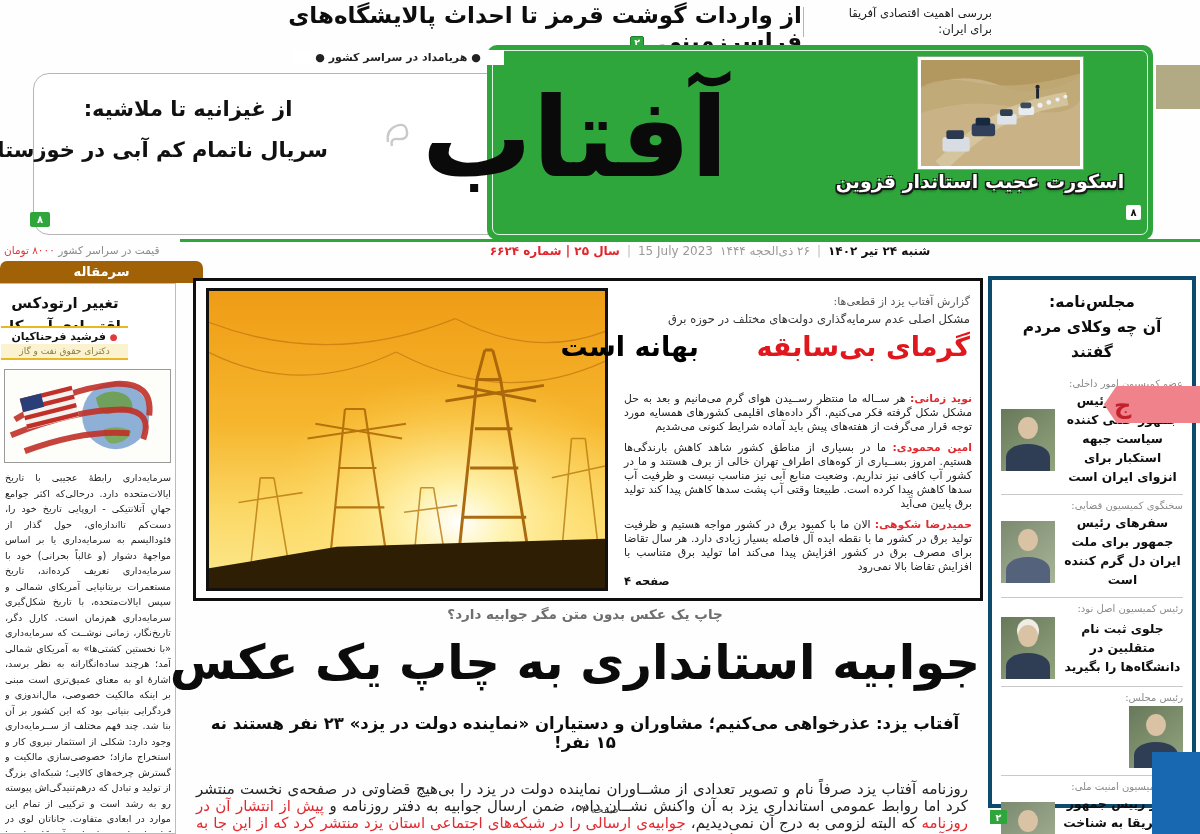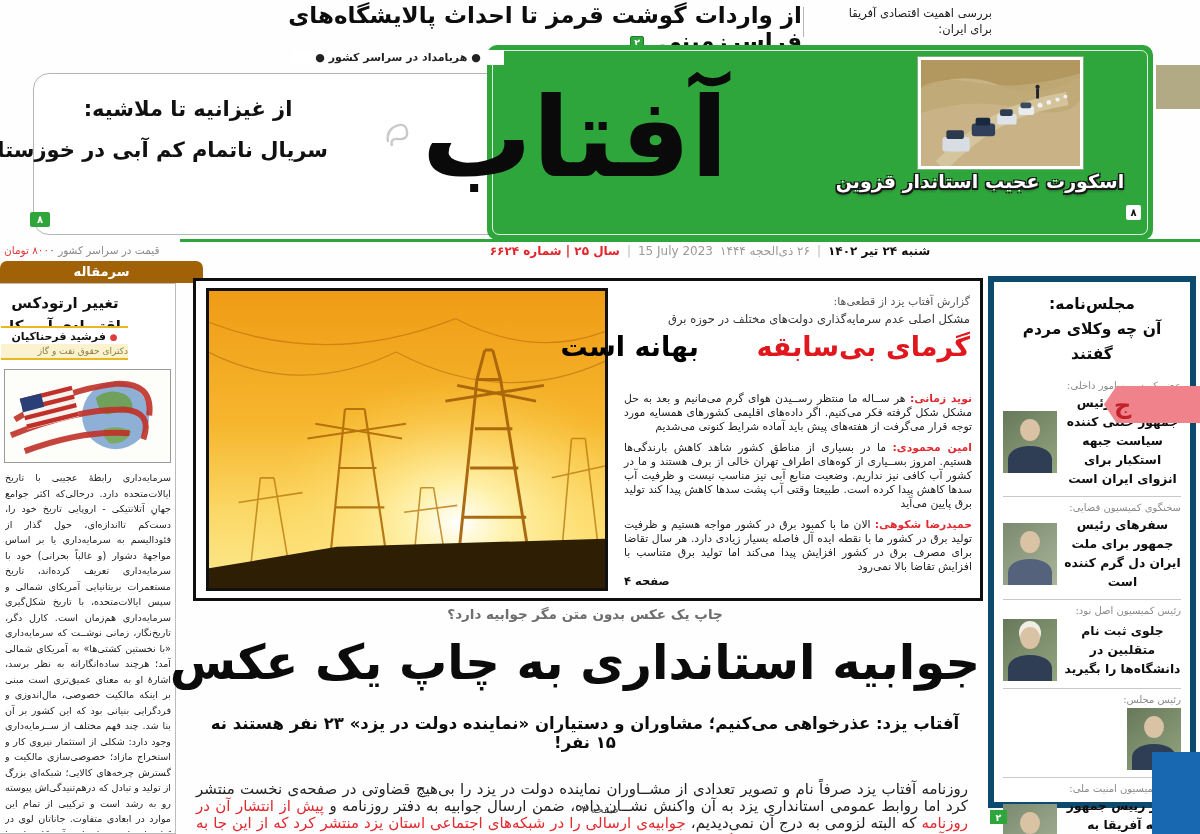--- a/index.html
+++ b/index.html
@@ -42,21 +42,21 @@
   .datebar .red { color:#e0252b; font-weight:700;text-align:center; }
   .datebar .sep { color:#bbb; }
 
   
   .ed-label { left:0; top:261px; width:203px; height:22px; background:#a16207; border-radius:7px 7px 0 0; color:#fff; font-size:13px; font-weight:700; text-align:center; line-height:22px; }
   .ed-box { left:0; top:283px; width:176px; height:551px; border:1px solid #bcbcbc; border-left:none; background:#fff; }
   .ed-hl { left:4px; top:292px; width:122px; text-align:center; font-size:15px; font-weight:700; line-height:23px; color:#111; }
   .ed-band { left:1px; top:326px; width:127px; border-top:2px solid #e9b821; border-bottom:2px solid #e9b821; }
   .ed-band .author { font-size:11px; padding:2px 0 1px; text-align:center; color:#111; font-weight:700; background:#fff; }
   .ed-band .author .dot { color:#e03a3a; font-size:9px; }
-  .ed-band .jobtitle { background:#fbf3cf; font-size:9px; color:#8d7d3c; text-align:right; padding:2px 0; }
+  .ed-band .jobtitle { background:#fbf3cf; font-size:9px; color:#8d7d3c; text-align:center; padding:2px 0; }
   .ed-illu { left:4px; top:369px; width:167px; height:94px; border:1px solid #9a9a9a; overflow:hidden; }
   .ed-illu svg { width:100%; height:100%; display:block; }
   .ed-body { left:5px; top:470px; width:166px; height:362px; overflow:hidden; font-size:9.6px; line-height:15.5px; text-align:justify; color:#1c1c1c; }
 
   
   .frame { left:193px; top:278px; width:790px; height:323px; border:3px solid #0f0f0f; background:#fff; }
   .pl-photo { left:206px; top:288px; width:402px; height:303px; border:3px solid #111; overflow:hidden; }
   .pl-photo svg { width:100%; height:100%; display:block; }
   .ma-kicker1 { left:624px; top:295px; width:346px; font-size:11px; color:#555; text-align:right; }
   .ma-kicker2 { left:624px; top:312px; width:346px; font-size:11.5px; color:#333; text-align:right; }
@@ -70,21 +70,21 @@
 
   
   .sa-kicker { left:300px; top:606px; width:570px; text-align:center; font-size:13.5px; font-weight:700; color:#6e6e6e; }
   .sa-headline { left:190px; top:622px; width:790px; text-align:center; font-size:48px; line-height:80px; font-weight:800; color:#0b0b0b; white-space:nowrap; letter-spacing:-1px; }
   .sa-subhead { left:205px; top:714px; width:760px; text-align:center; font-size:16.5px; font-weight:700; color:#0d0d0d; }
   .sa-body { left:196px; top:745px; width:772px; font-size:15px; line-height:17px; text-align:justify; text-align-last:right; color:#222;margin-top:36px; }
   .sa-body .red { color:#e02a30; }
   .sa-pageref { left:540px; top:803px; width:120px; text-align:center; font-size:11px; color:#444; }
 
   
-  .mj-box { left:988px; top:276px; width:208px; height:532px; border:6px solid #0c4a6e; background:#fff; padding:10px 9px 4px; }
+  .mj-box { left:988px; top:276px; width:208px; height:532px; border:4px solid #0c4a6e; background:#fff; padding:10px 9px 4px; }
   .mj-title { text-align:center; font-weight:700; font-size:15.5px; line-height:25px; color:#0d0d0d; margin-bottom:8px; }
   .mj-item { padding:5px 0 7px; border-bottom:1px solid #c9c9c9; }
   .mj-item:last-child { border-bottom:none; }
   .mj-kicker { font-size:10px; color:#8a8a8a; text-align:right; margin-bottom:3px; }
   .mj-row { display:flex; gap:7px; align-items:center; }
   .mj-hl { flex:1; font-size:12.3px; font-weight:700; line-height:19px; text-align:center; color:#0d0d0d; }
   .mj-photo { width:54px; height:62px; flex:0 0 54px; }
   .mj-badge { left:990px; top:810px; width:17px; height:14px; background:#2fa63c; color:#fff; font-size:9.5px; font-weight:700; display:flex; align-items:center; justify-content:center; z-index:3; }
 
   

